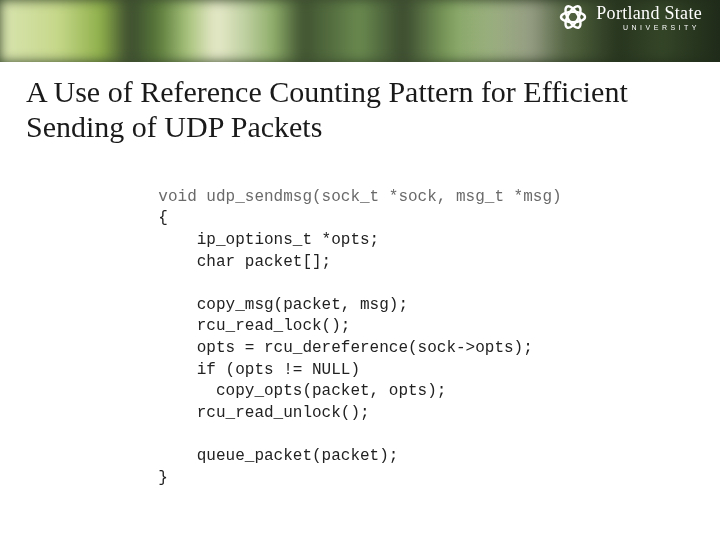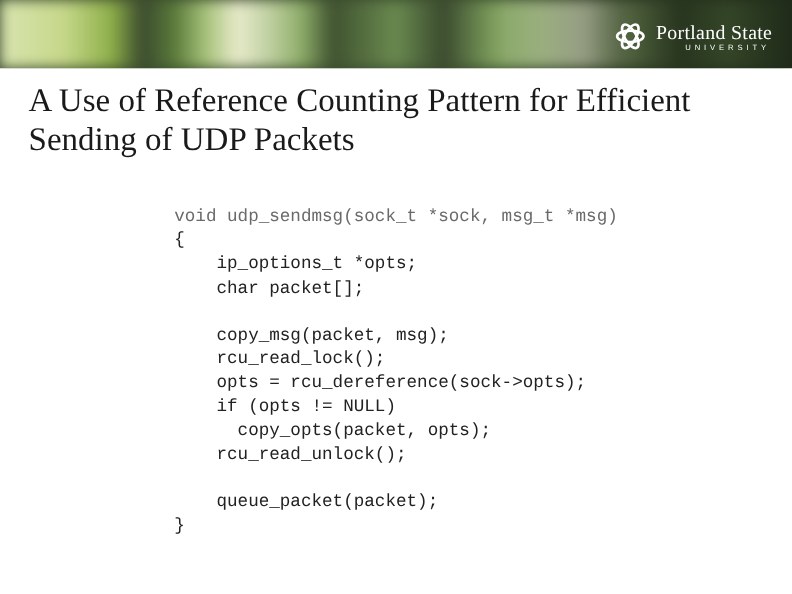--- a/index.html
+++ b/index.html
@@ -33,21 +33,21 @@
   }
   .banner .shade {
     position: absolute;
     top: 0; right: 0; bottom: 0;
     width: 260px;
     background: linear-gradient(90deg, rgba(30,40,25,0) 0%, rgba(25,35,20,0.55) 40%, rgba(20,30,16,0.7) 100%);
   }
   .logo-wrap {
     position: absolute;
     right: 18px;
-    top: 18px;
+    top: 2px;
     display: flex;
     align-items: center;
     gap: 8px;
     color: #ffffff;
   }
   .logo-mark svg { display: block; }
   .logo-text { line-height: 1; }
   .logo-text .line1 {
     font-family: Georgia, 'Times New Roman', serif;
     font-size: 18px;

